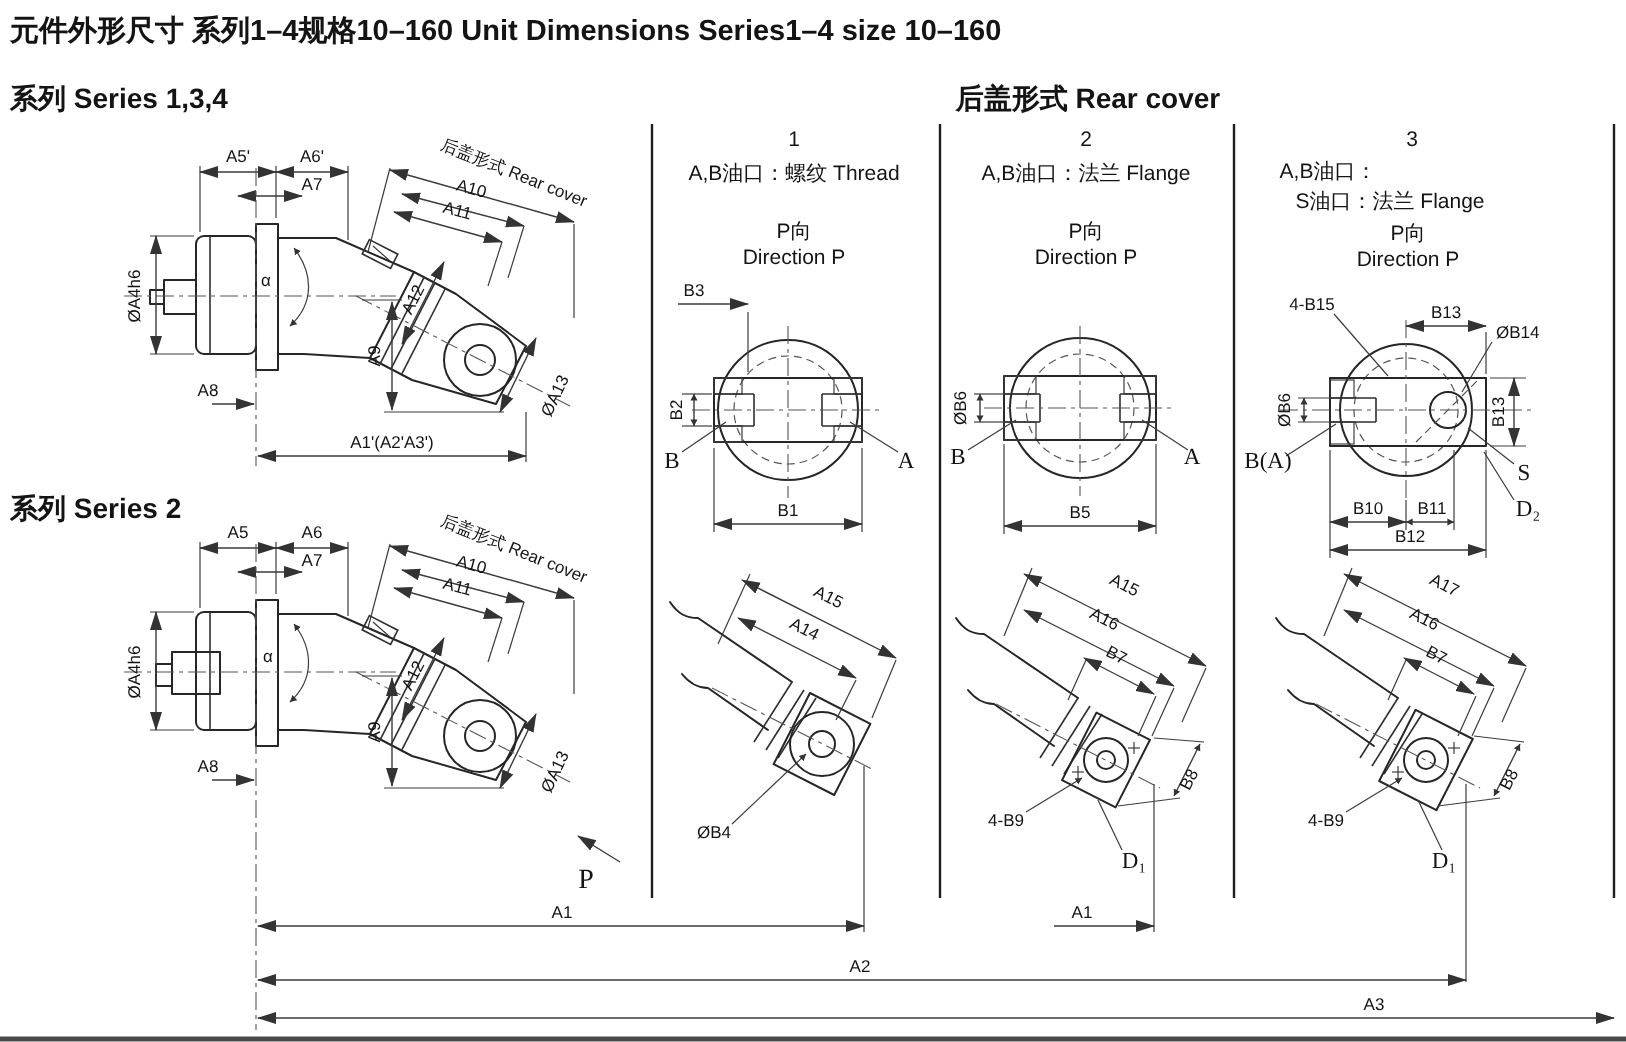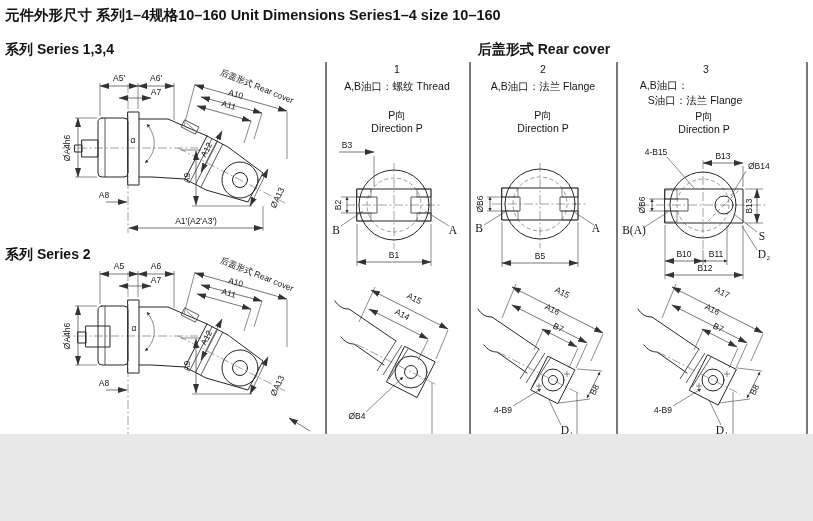--- a/index.html
+++ b/index.html
@@ -1,16 +1,16 @@
 <!DOCTYPE html>
 <html><head>
 <meta charset="utf-8">
 <style>
   html,body{margin:0;padding:0;background:#e8e8e8;}
-  .page{position:relative;width:813px;height:434px;background:#ffffff;overflow:hidden;
+  .page{position:relative;width:813px;height:521px;background:#ffffff;overflow:hidden;
         font-family:"Liberation Sans",sans-serif;color:#14532d;}
   svg{position:absolute;left:0;top:0;}
   
   .ln{stroke:#262626;stroke-width:1;fill:none;stroke-linejoin:round;stroke-linecap:round;}
   .l8{stroke:#2e2e2e;stroke-width:.8;fill:none;}
   .th{stroke:#3c3c3c;stroke-width:.6;fill:none;}
   .dm{stroke:#3a3a3a;stroke-width:.7;fill:none;}
   .cl{stroke:#555;stroke-width:.55;fill:none;stroke-dasharray:9 2.5 2 2.5;}
   .db{stroke:#555;stroke-width:.6;fill:none;stroke-dasharray:4 2.5;}
   .dv{stroke:#1e1e1e;stroke-width:1.2;fill:none;}

